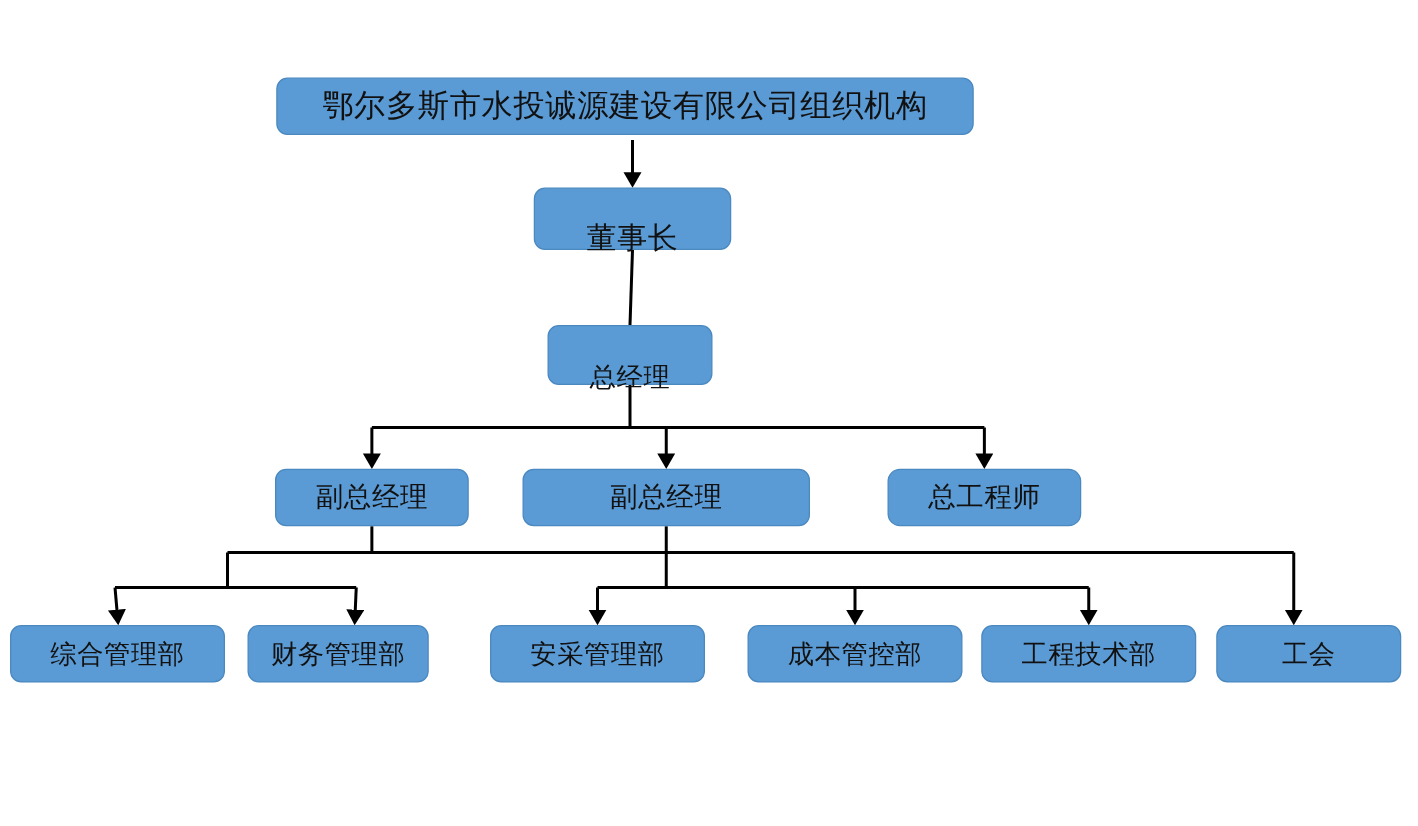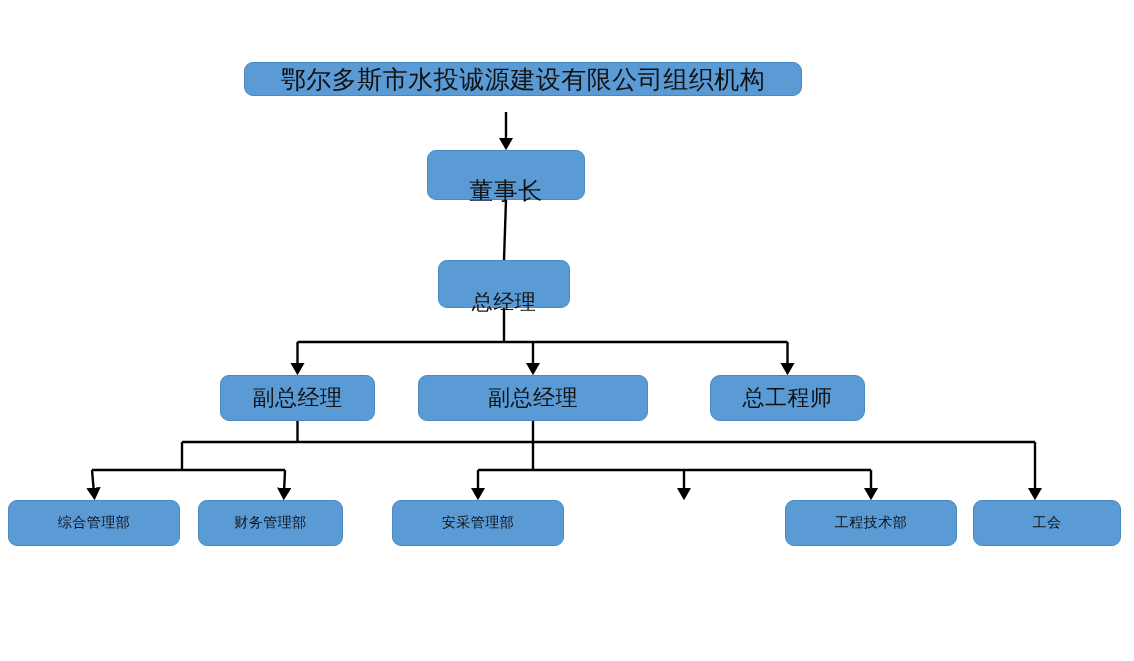--- a/index.html
+++ b/index.html
@@ -33,21 +33,21 @@
     z-index:2;
   }
   .node span{
     display:block;
     letter-spacing:0.5px;
   }
   .lbl-root{font-size:25px;}
   .lbl-l1{font-size:24px;margin-top:32px;}
   .lbl-l2{font-size:21px;margin-top:37px;}
   .lbl-l3{font-size:22px;}
-  .lbl-dept{font-size:14px;}
+  .lbl-dept{font-size:21px;}
 </style>
 </head>
 <body>
 
 <div id="chart">
 
   <svg id="wires" viewBox="0 0 1134 661" xmlns="http://www.w3.org/2000/svg">
     <defs>
       <marker id="arrow" markerWidth="9" markerHeight="9" refX="2.2" refY="3" orient="auto" markerUnits="strokeWidth">
         <path d="M0,0 L0,6 L5.2,3 z" fill="#000000"></path>
@@ -69,21 +69,21 @@
         <path d="M285,470 L284,493" marker-end="url(#arrow)"></path>
         <path d="M533,421 L533,470"></path>
         <path d="M478,470 L871,470"></path>
         <path d="M478,470 L478,493" marker-end="url(#arrow)"></path>
         <path d="M684,470 L684,493" marker-end="url(#arrow)"></path>
         <path d="M871,470 L871,493" marker-end="url(#arrow)"></path>
         <path d="M1035,442 L1035,493" marker-end="url(#arrow)"></path>
       </g>
   </svg>
 
-  <div class="node" style="left: 244px; top: 62px; width: 558px; height: 34px;">
+  <div class="node" style="left: 221px; top: 62px; width: 558px; height: 46px;">
     <span class="lbl-root">鄂尔多斯市水投诚源建设有限公司组织机构</span>
   </div>
 
   <div class="node" style="left: 427px; top: 150px; width: 158px; height: 50px;">
     <span class="lbl-l1">董事长</span>
   </div>
 
   <div class="node" style="left: 438px; top: 260px; width: 132px; height: 48px;">
     <span class="lbl-l2">总经理</span>
   </div>
@@ -105,20 +105,23 @@
   </div>
 
   <div class="node" style="left: 198px; top: 500px; width: 145px; height: 46px;">
     <span class="lbl-dept">财务管理部</span>
   </div>
 
   <div class="node" style="left: 392px; top: 500px; width: 172px; height: 46px;">
     <span class="lbl-dept">安采管理部</span>
   </div>
 
+  <div class="node" style="left: 598px; top: 500px; width: 172px; height: 46px;">
+    <span class="lbl-dept">成本管控部</span>
+  </div>
 
   <div class="node" style="left: 785px; top: 500px; width: 172px; height: 46px;">
     <span class="lbl-dept">工程技术部</span>
   </div>
 
   <div class="node" style="left: 973px; top: 500px; width: 148px; height: 46px;">
     <span class="lbl-dept">工会</span>
   </div>
 
 </div>

